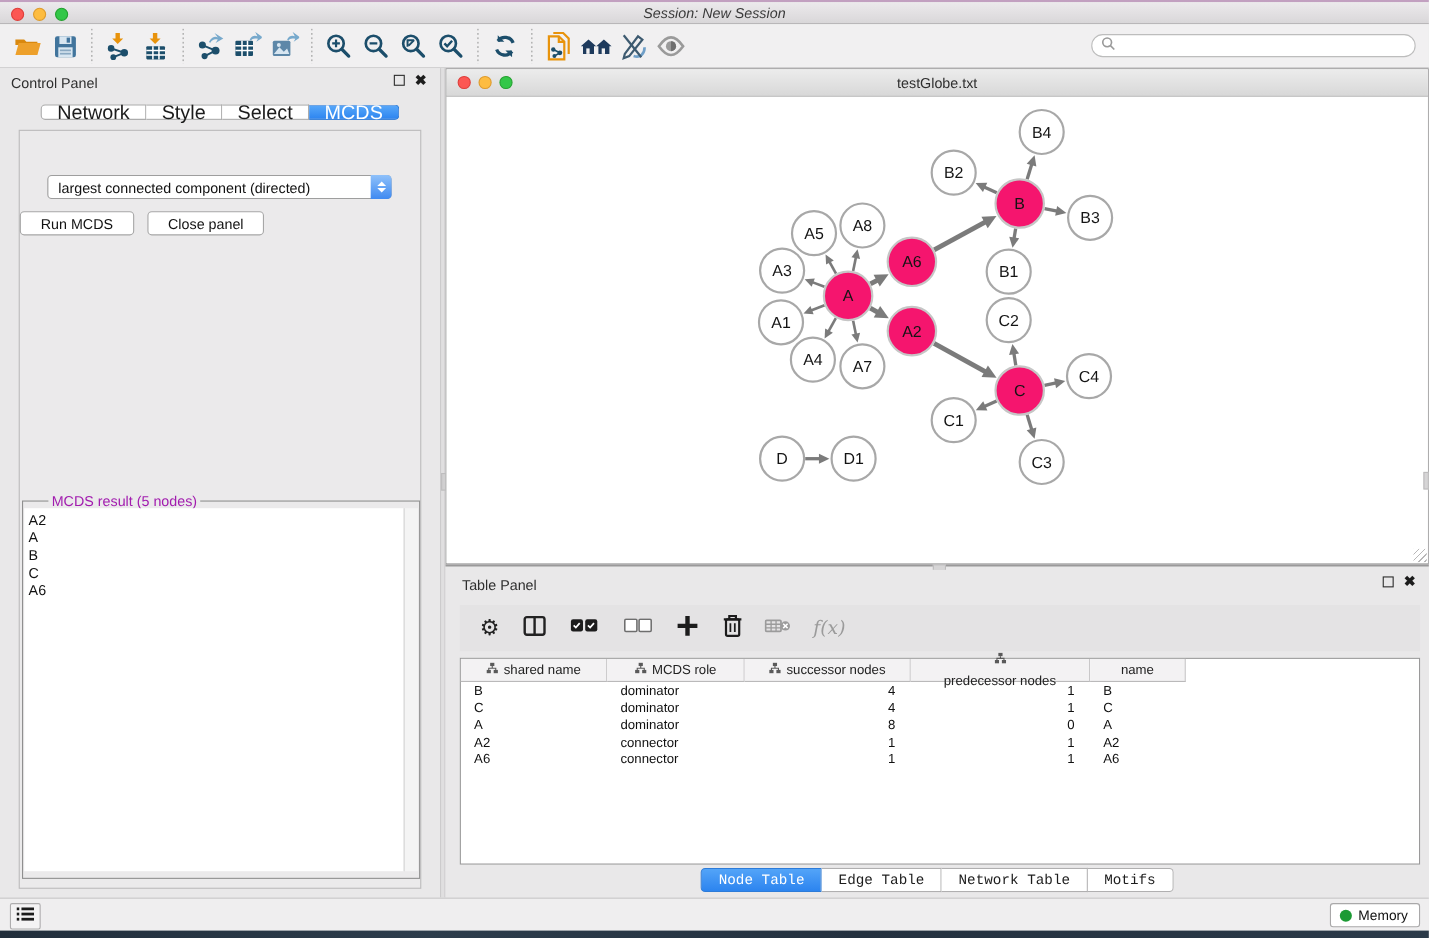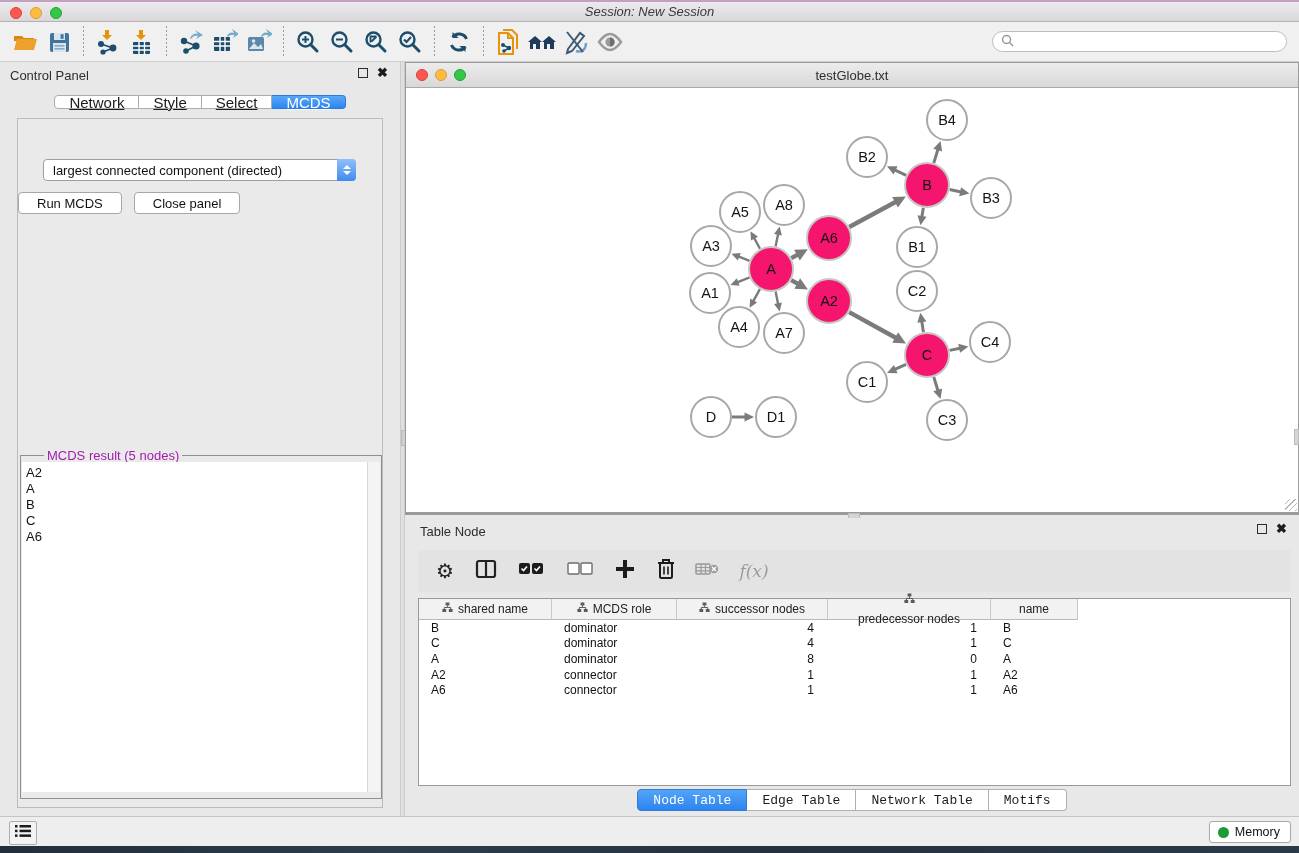--- a/index.html
+++ b/index.html
@@ -33,21 +33,21 @@
   
   .cpanel { left:0; top:62px; width:400px; height:754px; background:#e9e8e9; }
   .panel-head { position:absolute; left:0; top:0; width:100%; height:26px; display:flex; align-items:center; }
   .panel-title { font-size:13px; color:#2e2e2e; margin-left:10px; }
   .win-ctrls { position:absolute; right:12px; top:6px; display:flex; gap:9px; align-items:center; }
   .float-ico { width:10px; height:10px; border:1.6px solid #2c2c2c; }
   .close-ico { font-size:13px; font-weight:bold; color:#1c1c1c; line-height:10px; }
 
   .ctabs { position:absolute; left:0; top:33px; width:100%; display:flex; justify-content:center; }
   .tab { height:14px; padding:0 14px; background:#fff; border:1px solid #acacac; border-left:none;
-    font-size:15px; color:#1c1c1c; display:flex; align-items:center;text-decoration:underline; }
+    font-size:18px; color:#1c1c1c; display:flex; align-items:center; }
   .tab:first-child { border-left:1px solid #acacac; border-radius:4px 0 0 4px; }
   .tab:last-child { border-radius:0 4px 4px 0; }
   .tab.sel { background:linear-gradient(#57a7f9,#2d85f0); border-color:#2d7bd8; color:#fff; }
 
   .cp-content { position:absolute; left:17px; top:56px; width:366px; height:690px;
     background:#ebeaeb; border:1px solid #bcbbbc; }
   .opt-label { position:absolute; left:0; top:18px; width:100%; text-align:center; font-size:13px; color:#1d1d1d; }
   .combo { position:absolute; left:25px; top:40px; width:313px; height:22px; background:#fff;
     border:1px solid #9e9e9e; border-radius:4px; display:flex; align-items:center; }
   .combo-text { flex:1; font-size:13px; color:#111; padding-left:9px; white-space:nowrap; overflow:hidden; }
@@ -456,21 +456,21 @@
   <div class="corner-grip"></div>
   <div class="rgrip"></div>
 </div>
 
 <div class="abs hsplit">
     <div class="hgrip"></div>
   </div>
 
 <div class="abs tpanel">
   <div class="panel-head">
-    <span class="panel-title" style="margin-left:15px">Table Node</span>
+    <span class="panel-title" style="margin-left:15px">Table Panel</span>
     <span class="win-ctrls">
       <span class="float-ico"></span>
       <span class="close-ico">✖</span>
     </span>
   </div>
 
   <div class="tp-toolbar">
     <div class="ticon">
         <span class="gear-ch">⚙</span>
       </div>

